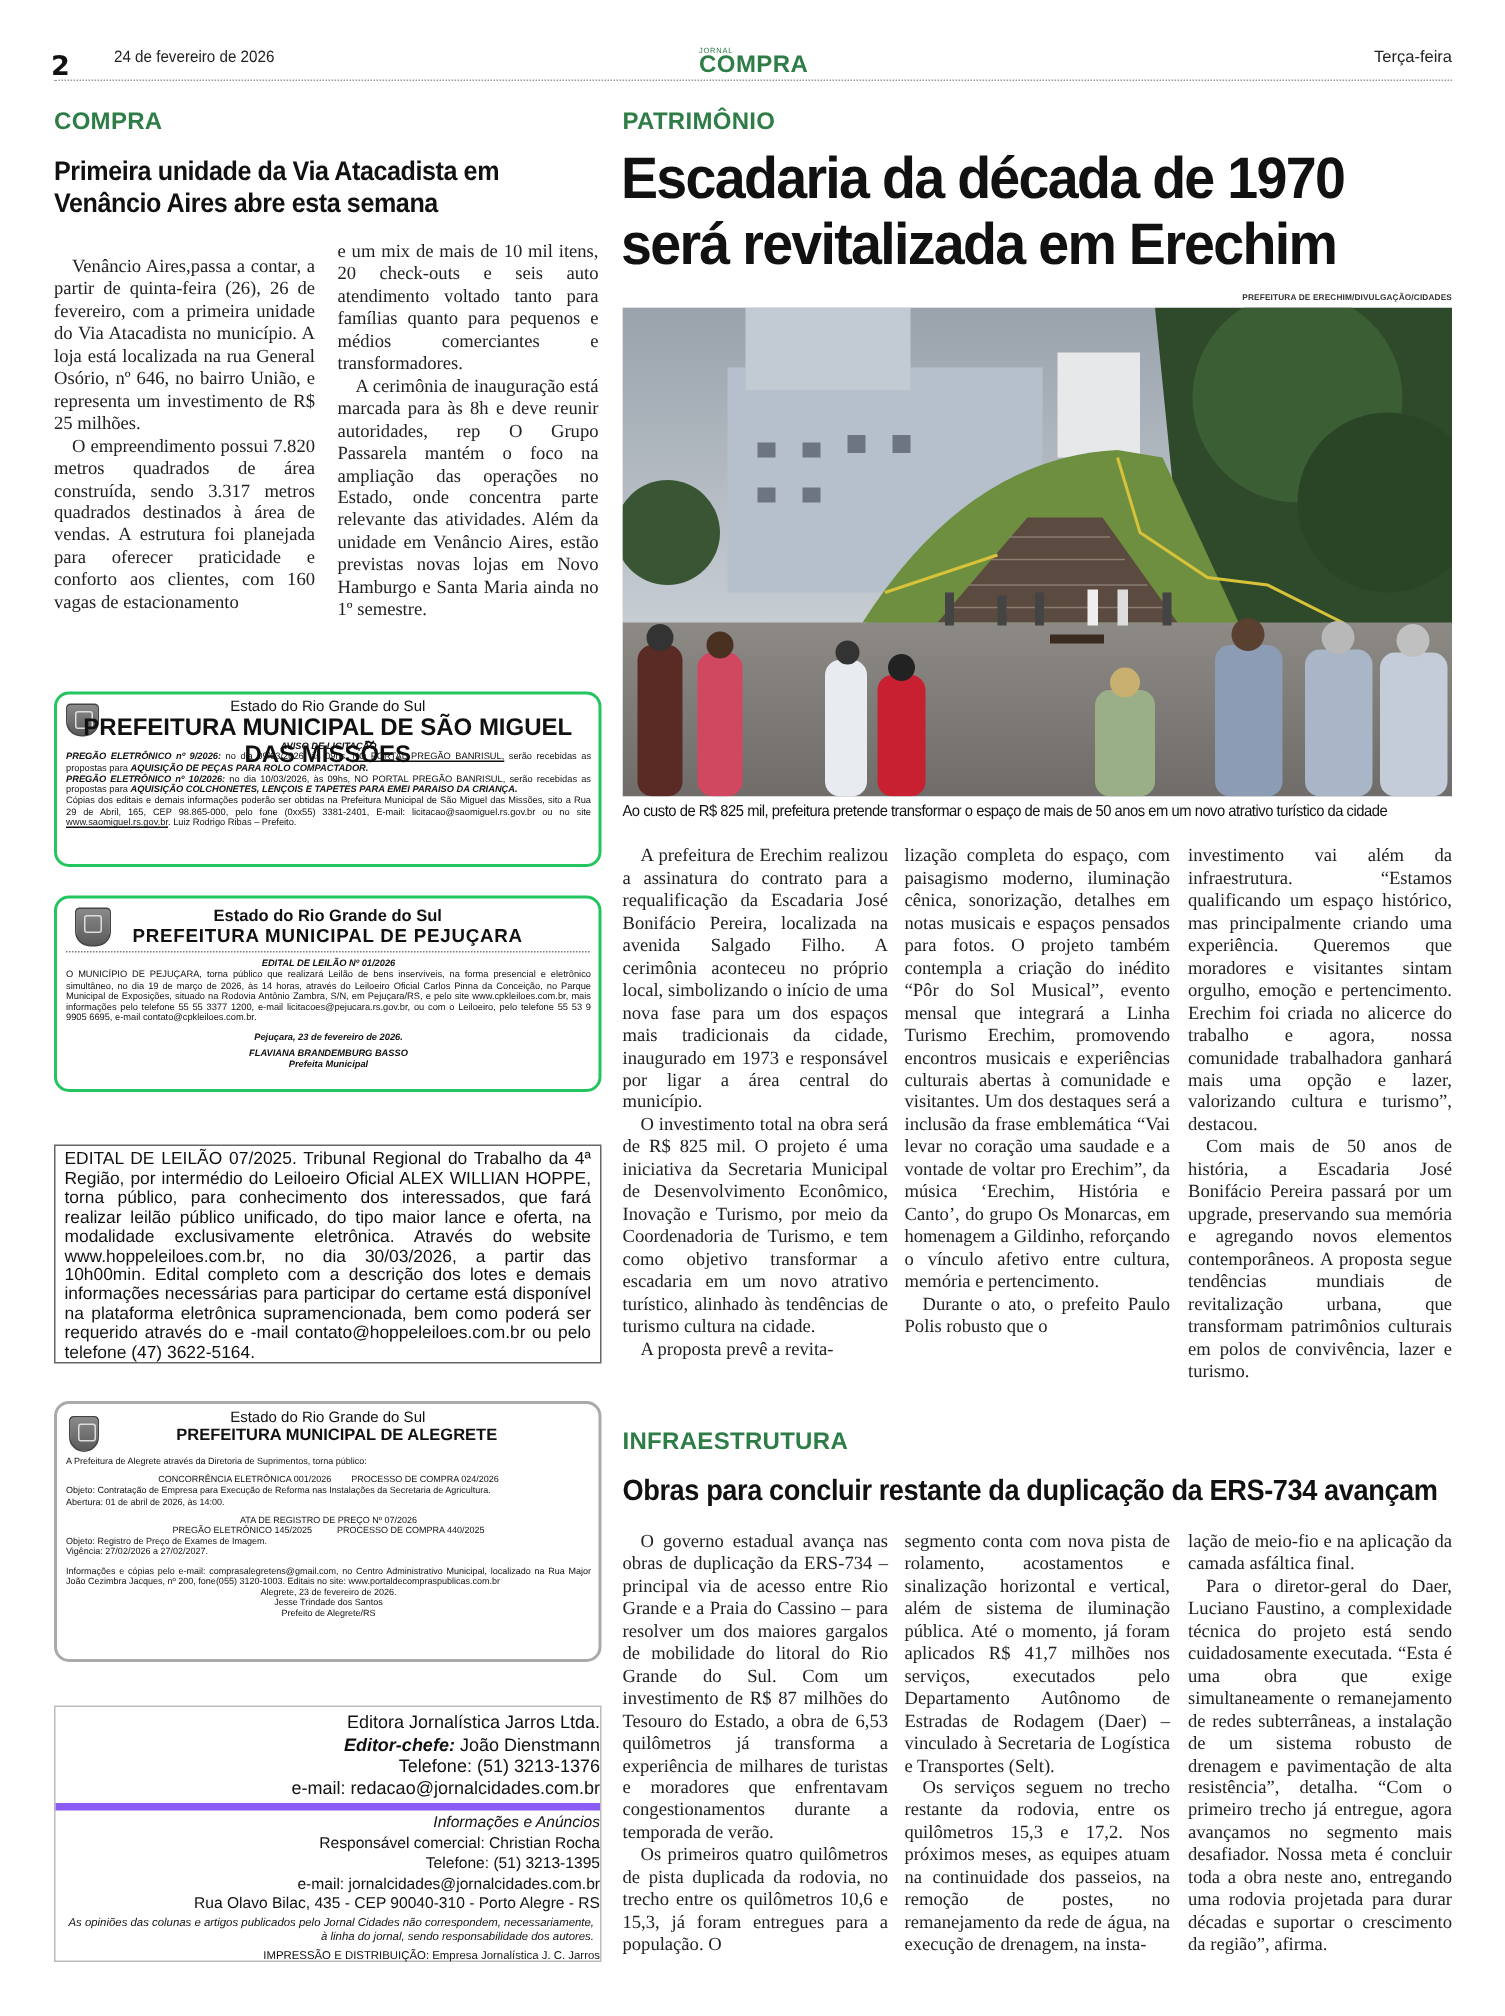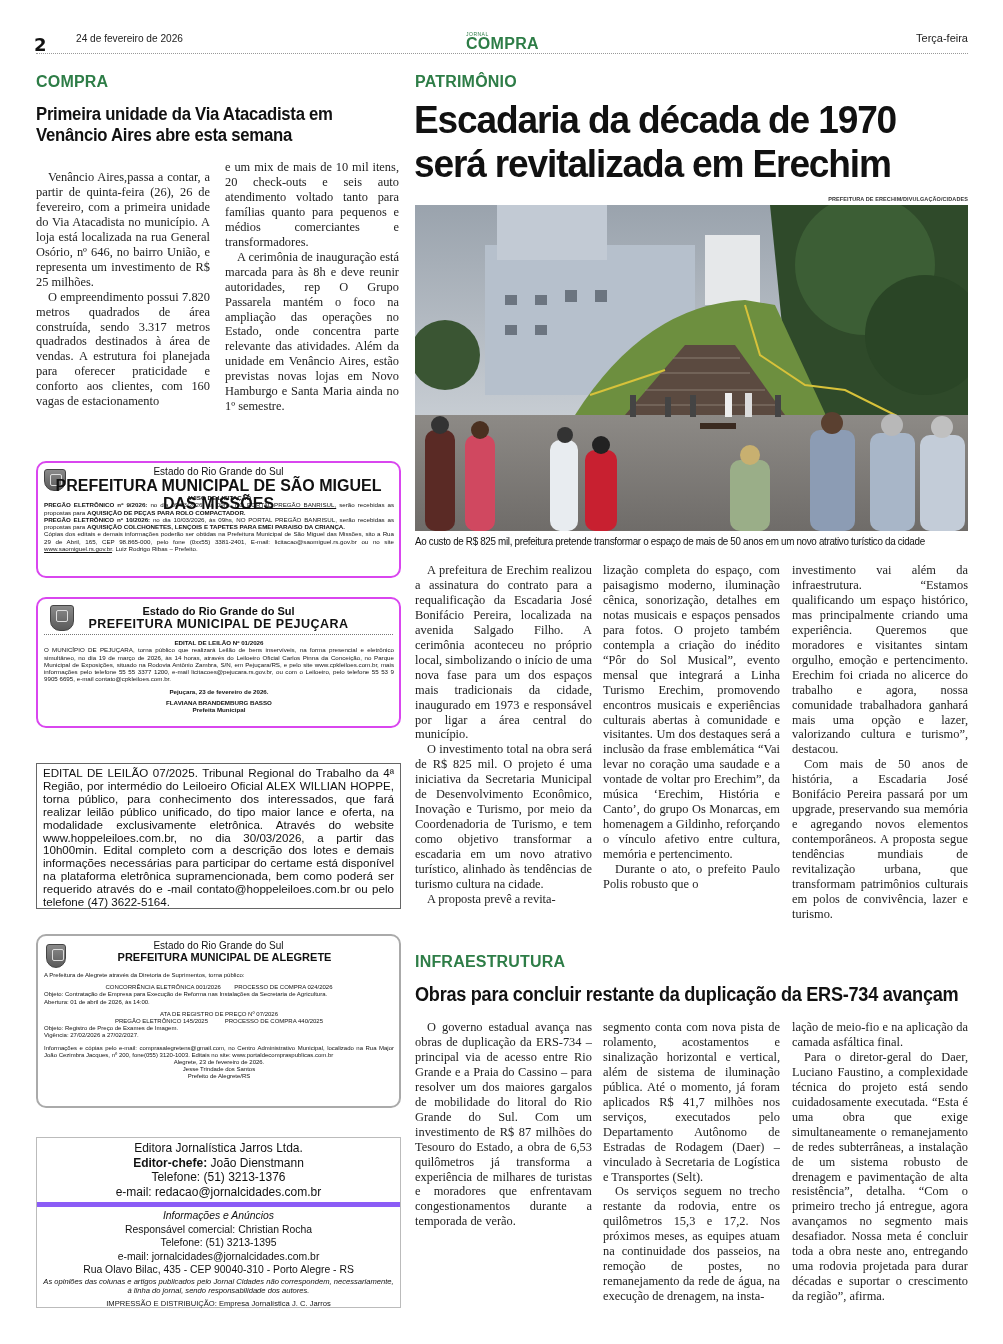--- a/index.html
+++ b/index.html
@@ -17,28 +17,28 @@
 
   .kicker { position: absolute; font: bold 16px "Liberation Sans", sans-serif; color: #2e7d47; letter-spacing: .2px; }
   .h2 { position: absolute; font: bold 18px "Liberation Sans", sans-serif; color: #111; line-height: 21px; letter-spacing: -.3px; transform: scaleX(0.93); transform-origin: left; }
   .h1 { position: absolute; font: bold 39px "Liberation Sans", sans-serif; color: #111; line-height: 44px; letter-spacing: -1.2px; transform: scaleX(0.95); transform-origin: left; }
 
   .col { position: absolute; font-size: 12.4px; line-height: 14.95px; text-align: justify; font-family: "Liberation Serif", serif; color: #222; }
   .col p { text-indent: 12px; }
   .col p.cont { text-indent: 0; }
 
   
-  .ad { position: absolute; border: 2px solid #d946ef; border-radius: 10px; font-family: "Liberation Sans", sans-serif; color: #111; background: #fff; }
+  .ad { position: absolute; border: 2px solid #22c55e; border-radius: 10px; font-family: "Liberation Sans", sans-serif; color: #111; background: #fff; }
   .ad .crest { position: absolute; width: 22px; height: 22px; border-radius: 3px 3px 10px 10px; background: linear-gradient(#8a8a8a, #5a5a5a); border: 1px solid #444; }
   .ad .crest::after { content: ""; position: absolute; left: 5px; top: 4px; width: 10px; height: 10px; border: 1px solid #ddd; border-radius: 2px; }
   .ad .estado { position: absolute; width: 100%; text-align: center; font-size: 10px; }
   .ad .pref { position: absolute; width: 100%; text-align: center; font-weight: bold; }
   .ad .body { position: absolute; font-size: 6.2px; line-height: 7.3px; text-align: justify; }
   .ad .ctr { text-align: center; }
-  .b { font-weight: bold; }
+  .b { font-weight: bold; font-style: italic; }
   .u { text-decoration: underline; }
 
   .box { position: absolute; border: 1.5px solid #666; font-family: "Liberation Sans", sans-serif; color: #111; }
 
   .photo { position: absolute; left: 415px; top: 205px; width: 553px; height: 326px; overflow: hidden; background: #cfd4da; }
   .credit { position: absolute; right: 35px; top: 196px; font: bold 5.5px "Liberation Sans", sans-serif; color: #333; letter-spacing: .1px; }
   .caption { position: absolute; left: 415px; top: 535px; width: 560px; font: 10.6px "Liberation Sans", sans-serif; color: #111; letter-spacing: -.35px; transform: scaleX(0.93); transform-origin: left; white-space: nowrap; }
 </style>
 </head>
 <body>
@@ -110,21 +110,21 @@
     <div class="ctr" style="white-space:pre;">PREGÃO ELETRÔNICO 145/2025          PROCESSO DE COMPRA 440/2025</div>
     <div>Objeto: Registro de Preço de Exames de Imagem.</div>
     <div>Vigência: 27/02/2026 a 27/02/2027.</div>
     <div style="margin-top:5px;">Informações e cópias pelo e-mail: comprasalegretens@gmail.com, no Centro Administrativo Municipal, localizado na Rua Major João Cezimbra Jacques, nº 200, fone(055) 3120-1003. Editais no site: www.portaldecompraspublicas.com.br</div>
     <div class="ctr">Alegrete, 23 de fevereiro de 2026.</div>
     <div class="ctr">Jesse Trindade dos Santos</div>
     <div class="ctr">Prefeito de Alegrete/RS</div>
   </div>
 </div>
 
-<div class="box" style="left:36px;top:1137px;width:365px;height:171px;border-color:#bbb;border-width:1px;text-align:center;">
+<div class="box" style="left:36px;top:1137px;width:365px;height:171px;border-color:#bbb;border-width:1px;text-align:right;">
   <div style="padding-top:3px;font-size:12px;line-height:14.5px;">
     <div>Editora Jornalística Jarros Ltda.</div>
     <div><span class="b">Editor-chefe:</span><span> João Dienstmann</span></div>
     <div>Telefone: (51) 3213-1376</div>
     <div>e-mail: redacao@jornalcidades.com.br</div>
   </div>
   <div style="border-top:5px solid #8b5cf6;margin-top:3px;padding-top:2px;font-size:10.4px;line-height:13.5px;">
     <div style="font-style:italic;">Informações e Anúncios</div>
     <div>Responsável comercial: Christian Rocha</div>
     <div>Telefone: (51) 3213-1395</div>
@@ -235,20 +235,21 @@
 <div class="col" style="left:792px;top:563px;width:176px;">
   <p class="cont">investimento vai além da infraestrutura. “Estamos qualificando um espaço histórico, mas principalmente criando uma experiência. Queremos que moradores e visitantes sintam orgulho, emoção e pertencimento. Erechim foi criada no alicerce do trabalho e agora, nossa comunidade trabalhadora ganhará mais uma opção e lazer, valorizando cultura e turismo”, destacou.</p>
   <p>Com mais de 50 anos de história, a Escadaria José Bonifácio Pereira passará por um upgrade, preservando sua memória e agregando novos elementos contemporâneos. A proposta segue tendências mundiais de revitalização urbana, que transformam patrimônios culturais em polos de convivência, lazer e turismo.</p>
 </div>
 
 <div class="kicker" style="left:415px;top:953px;">INFRAESTRUTURA</div>
 <div class="h2" style="left:415px;top:984px;width:600px;white-space:nowrap;font-size:19.5px;">Obras para concluir restante da duplicação da ERS-734 avançam</div>
 
 <div class="col" style="left:415px;top:1020px;width:177px;">
   <p>O governo estadual avança nas obras de duplicação da ERS-734 – principal via de acesso entre Rio Grande e a Praia do Cassino – para resolver um dos maiores gargalos de mobilidade do litoral do Rio Grande do Sul. Com um investimento de R$ 87 milhões do Tesouro do Estado, a obra de 6,53 quilômetros já transforma a experiência de milhares de turistas e moradores que enfrentavam congestionamentos durante a temporada de verão.</p>
+  <p>Os primeiros quatro quilômetros de pista duplicada da rodovia, no trecho entre os quilômetros 10,6 e 15,3, já foram entregues para a população. O</p>
 </div>
 <div class="col" style="left:603px;top:1020px;width:177px;">
   <p class="cont">segmento conta com nova pista de rolamento, acostamentos e sinalização horizontal e vertical, além de sistema de iluminação pública. Até o momento, já foram aplicados R$ 41,7 milhões nos serviços, executados pelo Departamento Autônomo de Estradas de Rodagem (Daer) – vinculado à Secretaria de Logística e Transportes (Selt).</p>
   <p>Os serviços seguem no trecho restante da rodovia, entre os quilômetros 15,3 e 17,2. Nos próximos meses, as equipes atuam na continuidade dos passeios, na remoção de postes, no remanejamento da rede de água, na execução de drenagem, na insta-</p>
 </div>
 <div class="col" style="left:792px;top:1020px;width:176px;">
   <p class="cont">lação de meio-fio e na aplicação da camada asfáltica final.</p>
   <p>Para o diretor-geral do Daer, Luciano Faustino, a complexidade técnica do projeto está sendo cuidadosamente executada. “Esta é uma obra que exige simultaneamente o remanejamento de redes subterrâneas, a instalação de um sistema robusto de drenagem e pavimentação de alta resistência”, detalha. “Com o primeiro trecho já entregue, agora avançamos no segmento mais desafiador. Nossa meta é concluir toda a obra neste ano, entregando uma rodovia projetada para durar décadas e suportar o crescimento da região”, afirma.</p>
 </div>
 

